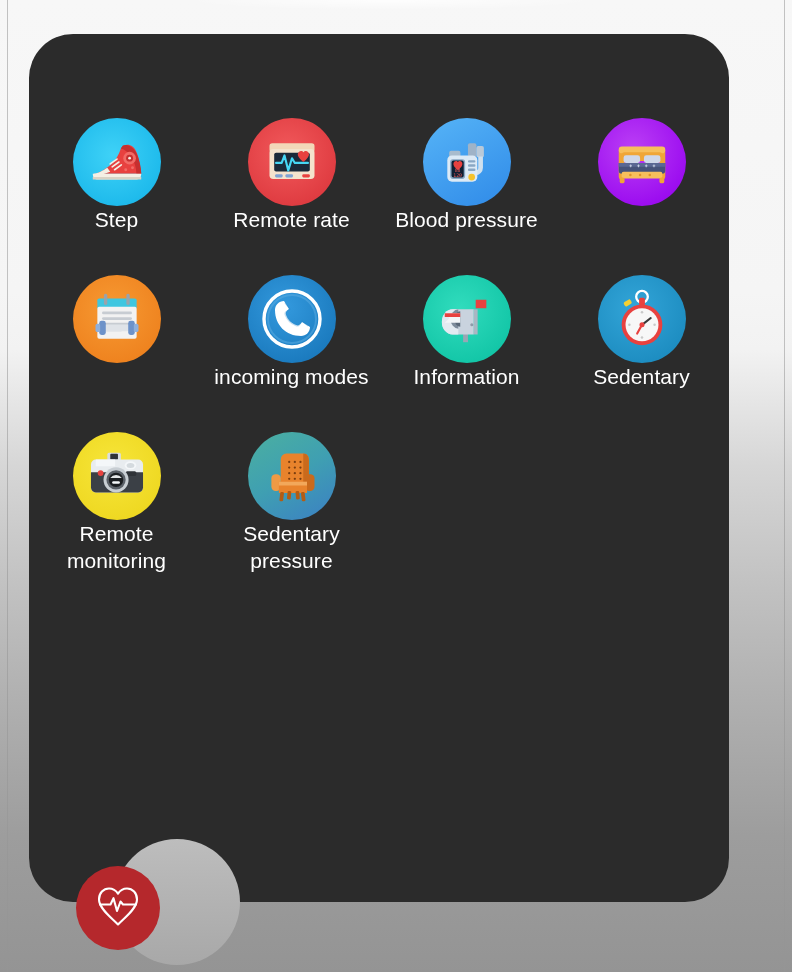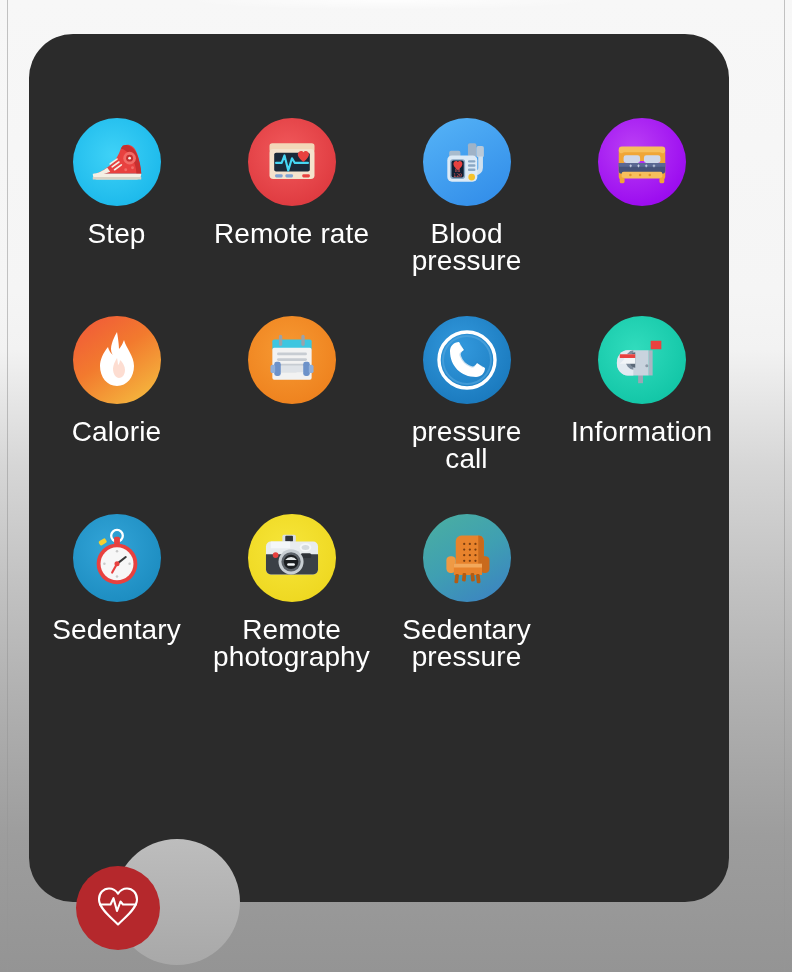--- a/index.html
+++ b/index.html
@@ -96,23 +96,22 @@
     border-radius: 50%;
     display: flex;
     align-items: center;
     justify-content: center;
     position: relative;
     overflow: hidden;
     flex: none;
   }
   .icon svg { display: block; }
   .label {
-    margin-top: 14px;
     color: #ffffff;
-    font-size: 28px;
+    font-size: 21px;
     line-height: 27px;
     text-align: center;
     max-width: 160px;
     letter-spacing: 0.1px;
   }
 
   
   .home-btn {
     position: absolute;
     left: 76px;
@@ -225,29 +224,20 @@
         <circle cx="20" cy="45.5" r="1.3"></circle>
                 <circle cx="30" cy="45.5" r="1.3"></circle>
                 <circle cx="40" cy="45.5" r="1.3"></circle>
       </g>
       <rect x="9" y="48" width="5" height="6" rx="2" fill="#f0a637"></rect>
       <rect x="50" y="48" width="5" height="6" rx="2" fill="#f0a637"></rect>
     </svg>
           </div>
         </div>
         <div class="app">
-          <div class="icon" style="background: linear-gradient(145deg, rgb(240, 85, 58) 0%, rgb(242, 122, 46) 45%, rgb(245, 195, 65) 100%);">
-            <svg width="48" height="60" viewBox="0 0 48 60">
-      <path d="M24 2 C24 2 18 12 18 19 C18 23 20 25 20 25 C20 25 16 22 15 17 C10 23 7 30 7 36 C7 47 14 56 24 56 C34 56 41 47 41 36 C41 26 33 18 31 10 C29 16 26 19 26 19 C26 13 24 2 24 2 Z" fill="#ffffff"></path>
-      <path d="M24 28 C24 28 20 34 20 39 C20 44 23 48 26 48 C29 48 32 45 32 40 C32 34 27 30 27 30 C27 33 25 35 25 35 C25 32 24 28 24 28 Z" fill="#f4622f" opacity="0.22"></path>
-    </svg>
-          </div>
-          <div class="label">Calorie</div>
-        </div>
-        <div class="app">
           <div class="icon" style="background: radial-gradient(circle at 45% 40%, rgb(247, 154, 51) 0%, rgb(239, 132, 32) 70%, rgb(232, 122, 24) 100%);">
             <svg width="60" height="58" viewBox="0 0 64 62">
       <rect x="11" y="9" width="42" height="12" rx="2" fill="#3ec6e0"></rect>
       <rect x="11" y="18" width="42" height="34" rx="2" fill="#f2f2f2"></rect>
       <rect x="18" y="4" width="3.6" height="12" rx="1.8" fill="#9aa3ab"></rect>
       <rect x="42" y="4" width="3.6" height="12" rx="1.8" fill="#9aa3ab"></rect>
       <g fill="#c7ccd2">
         <rect x="16" y="23" width="32" height="3" rx="1.5"></rect>
         <rect x="16" y="29" width="32" height="3" rx="1.5"></rect>
         <rect x="16" y="35" width="32" height="3" rx="1.5"></rect>
@@ -265,21 +255,21 @@
         </div>
         <div class="app">
           <div class="icon" style="background: radial-gradient(circle at 42% 36%, rgb(51, 153, 221) 0%, rgb(28, 124, 192) 72%, rgb(22, 112, 178) 100%);">
             <svg width="64" height="64" viewBox="0 0 64 64">
       <circle cx="32" cy="32" r="28" fill="none" stroke="#ffffff" stroke-width="3.4"></circle>
       <circle cx="32" cy="32" r="24" fill="none" stroke="#55a8e0" stroke-width="2" opacity="0.6"></circle>
       <path d="M24 14 C19 14 15 18 15 23 C15 38 26 49 41 49 C46 49 50 45 50 40 L42 35 C40 38 38 39 36 38 C31 36 28 33 26 28 C25 26 26 24 29 22 Z" fill="#ffffff"></path>
       <path d="M25 16 L30 22 L27 24 C25 25 24.5 26.5 25.5 28.5 C27.5 33.5 30.5 36.5 35.5 38.5 C37.5 39.5 39 39 40 37 L42 34 L48 39" fill="none" stroke="#1f7fc4" stroke-width="1.2" opacity="0.25"></path>
     </svg>
           </div>
-          <div class="label">pressure call</div>
+          <div class="label">incoming modes</div>
         </div>
         <div class="app">
           <div class="icon" style="background: radial-gradient(circle at 42% 38%, rgb(49, 220, 189) 0%, rgb(20, 199, 168) 72%, rgb(15, 184, 155) 100%);">
             <svg width="62" height="58" viewBox="0 0 64 60">
       <rect x="28" y="32" width="5" height="22" fill="#9aa6b4"></rect>
       <path d="M17 20 h22 v26 H17 a11 13 0 0 1 0 -26 Z" fill="#c9d3de"></path>
       <path d="M17 20 a11 13 0 0 0 0 26 h6 V20 Z" fill="#e3eaf1"></path>
       <path d="M23 20 a8 10 0 0 0 0 20 v-20 Z" fill="#7d8b9b"></path>
       <path d="M25 22 a6 8 0 0 0 0 16 v-16 Z" fill="#5a6878"></path>
       <rect x="39" y="20" width="4" height="26" fill="#aab6c3"></rect>
@@ -324,21 +314,21 @@
       <ellipse cx="46" cy="17" rx="4" ry="2.6" fill="#d4dade"></ellipse>
       <rect x="41" y="23" width="11" height="5" rx="1.6" fill="#2f3338"></rect>
       <circle cx="15" cy="25" r="3" fill="#e8413f"></circle>
       <circle cx="31" cy="32" r="13" fill="#c8ced3"></circle>
       <circle cx="31" cy="32" r="10" fill="#5b6168"></circle>
       <circle cx="31" cy="32" r="7.5" fill="#1b1e21"></circle>
       <path d="M25 30 a7.5 7.5 0 0 1 12 0 Z" fill="#f4f7f9" opacity="0.92"></path>
       <rect x="27" y="33.5" width="8" height="2.6" rx="1.3" fill="#f4f7f9"></rect>
     </svg>
           </div>
-          <div class="label">Remote photography</div>
+          <div class="label">Remote monitoring</div>
         </div>
         <div class="app">
           <div class="icon" style="background: linear-gradient(150deg, rgb(75, 176, 160) 0%, rgb(63, 159, 178) 50%, rgb(59, 127, 196) 100%);">
             <svg width="60" height="62" viewBox="0 0 64 64">
       <path d="M20 14 a6 6 0 0 1 6 -6 h18 c4 0 6 3 6 7 v25 H20 Z" fill="#e8832c"></path>
       <path d="M44 8 c4 0 6 3 6 7 v25 h-6 Z" fill="#c96a1c"></path>
       <g fill="#7a3e10">
         <circle cx="29" cy="17" r="1.2"></circle>
                 <circle cx="35" cy="17" r="1.2"></circle>
                 <circle cx="41" cy="17" r="1.2"></circle>

